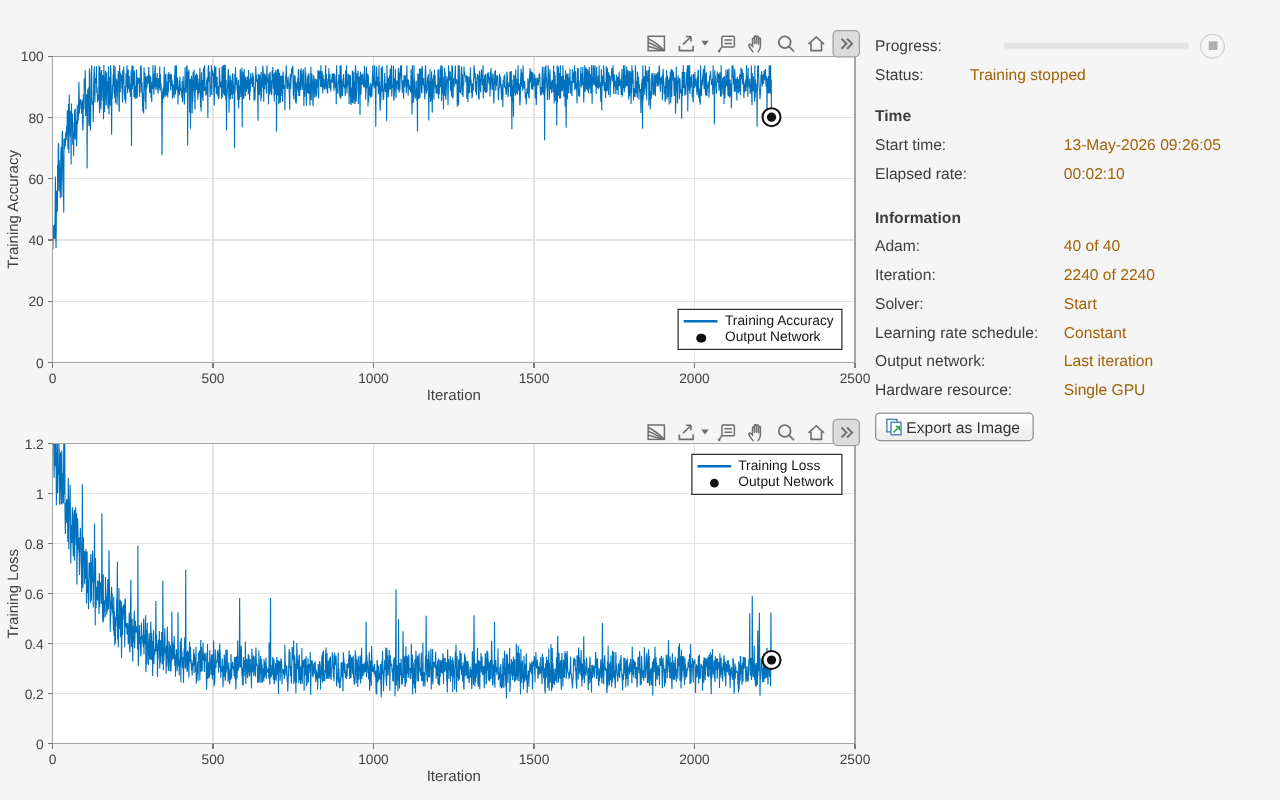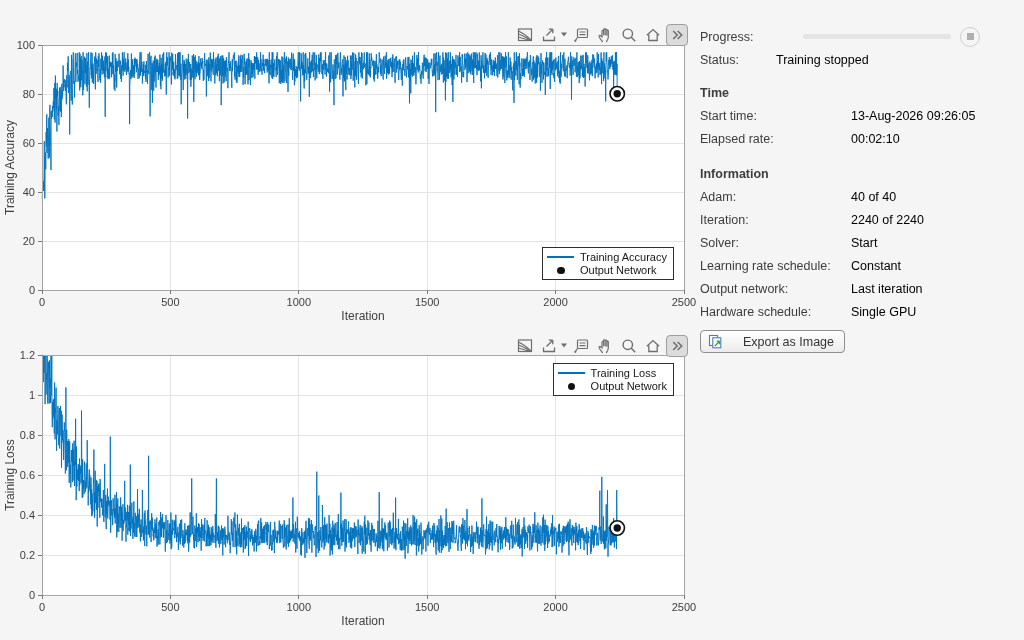--- a/index.html
+++ b/index.html
@@ -21,30 +21,30 @@
           padding:2px 6px 2px 2px;font-size:11px;color:#161616;z-index:4;white-space:nowrap}
   .legend-row{display:flex;align-items:center;height:13.5px}
   .swatch{width:32px;display:flex;justify-content:center;align-items:center;margin-right:3px}
   .swatch-line{width:27px;height:2.4px;background:#0072BD}
   .swatch-dot{width:7.5px;height:7.5px;border-radius:50%;background:#111}
   
   .panel{position:absolute;left:688px;top:0;width:324px;padding:25px 0 0 12px;box-sizing:border-box}
   .row{height:23px;display:flex;align-items:center}
   .row .lab{width:76px;flex:none}
   .row .lab-wide{width:151px;flex:none}
-  .row .val{color:#000000}
+  .row .val{color:#a16207}
   .sec-gap{height:10px}
   .sec-gap2{height:12px}
   .hdr{font-weight:700}
   .pbar-track{width:148px;height:5px;margin-left:27px;border-radius:2px;overflow:hidden;background:#e4e4e4}
   .pbar-fill{height:100%;border-radius:2px}
   .stopbtn{margin-left:9px;width:20px;height:20px;border:1.5px solid #cfcfcf;border-radius:50%;
            background:transparent;display:flex;align-items:center;justify-content:center;cursor:pointer;padding:0}
   .stopbtn .sq{width:7px;height:7px;background:#b0b0b0}
-  .export-btn{margin-top:7px;display:inline-flex;align-items:center;gap:20px;
+  .export-btn{margin-top:7px;display:inline-flex;align-items:center;gap:2px;
               padding:3px 10px 3px 7px;border:1px solid #8f8f8f;border-radius:4px;
               background:linear-gradient(#ffffff,#ececec);font-size:12.5px;color:#333;
               font-family:"Liberation Sans",sans-serif;cursor:pointer}
 </style>
 </head>
 <body>
 
 <div class="stage">
 
   <svg class="chart" id="chart-accuracy" width="700" height="328" viewBox="0 0 700 328" style="top:0">
@@ -238,21 +238,21 @@
     </div>
     <div class="row">
       <span class="lab">Status:</span>
       <span class="val">Training stopped</span>
     </div>
 
     <div class="sec-gap"></div>
     <div class="row hdr">Time</div>
     <div class="row">
       <span class="lab-wide">Start time:</span>
-      <span class="val">13-Aug-2026 09:26:05</span>
+      <span class="val">13-May-2026 09:26:05</span>
     </div>
     <div class="row">
       <span class="lab-wide">Elapsed rate:</span>
       <span class="val">00:02:10</span>
     </div>
 
     <div class="sec-gap2"></div>
     <div class="row hdr">Information</div>
     <div class="row">
       <span class="lab-wide">Adam:</span>
@@ -268,21 +268,21 @@
     </div>
     <div class="row">
       <span class="lab-wide">Learning rate schedule:</span>
       <span class="val">Constant</span>
     </div>
     <div class="row">
       <span class="lab-wide">Output network:</span>
       <span class="val">Last iteration</span>
     </div>
     <div class="row">
-      <span class="lab-wide">Hardware schedule:</span>
+      <span class="lab-wide">Hardware resource:</span>
       <span class="val">Single GPU</span>
     </div>
 
     <button class="export-btn">
       <span style="display:flex">
         <svg width="15" height="15" viewBox="0 0 15 15" fill="none">
           <rect x="1.5" y="1.5" width="8" height="10" stroke="#4a7ebb" stroke-width="1.1" fill="#fff"></rect>
           <rect x="4.8" y="3.8" width="8" height="10" stroke="#4a7ebb" stroke-width="1.1" fill="#fff"></rect>
           <path d="M6.8 12 L11.6 7.2 M11.6 7.2 h-3 M11.6 7.2 v3" stroke="#2e9e4f" stroke-width="1.3"></path>
         </svg>

